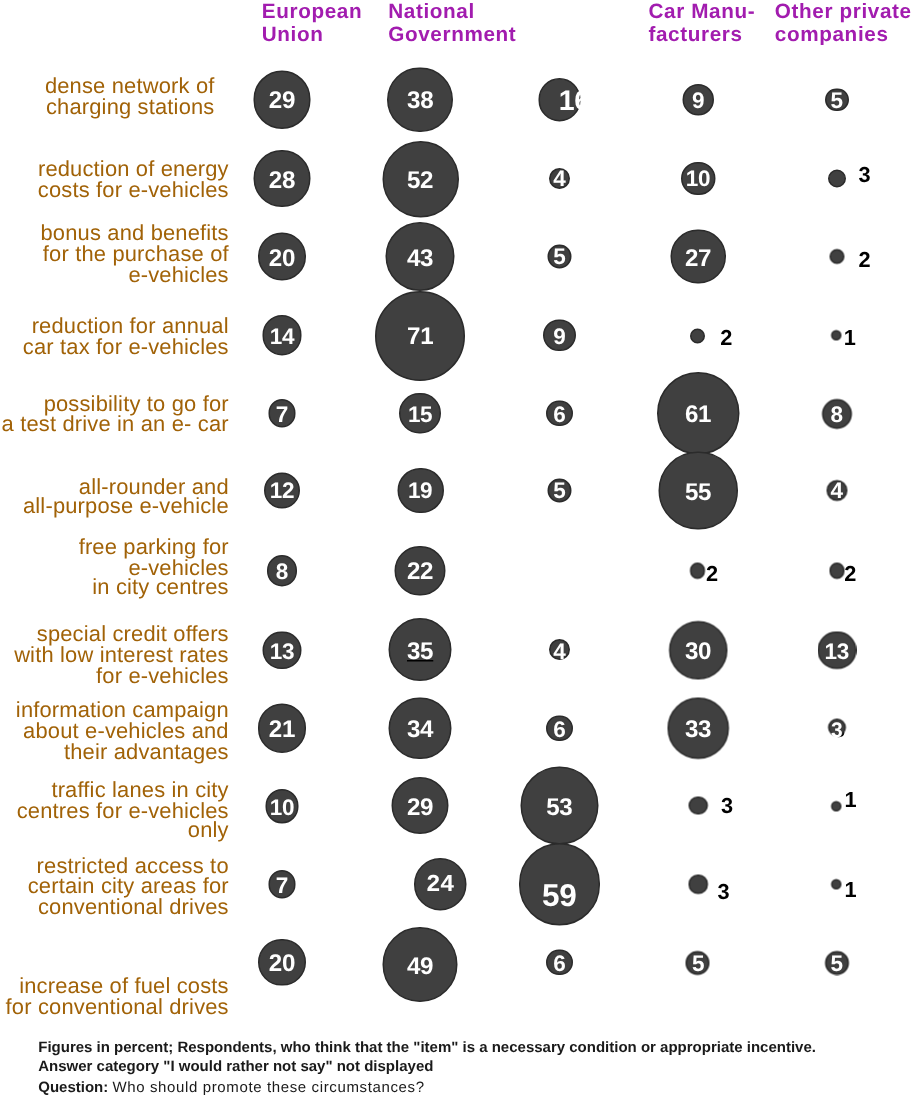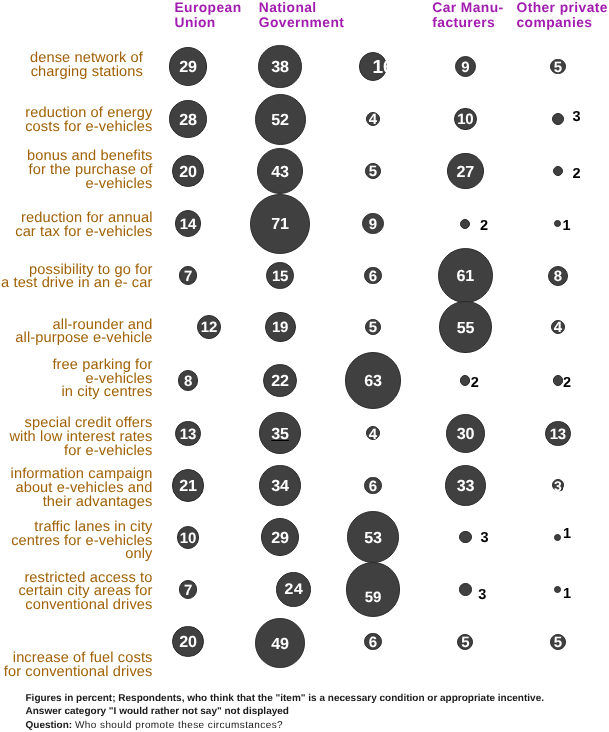--- a/index.html
+++ b/index.html
@@ -79,21 +79,21 @@
 </div>
 <div class="bubble" style="left:172.12px;top:155.12px;width:31.75px;height:31.75px;">
 <span style="font-size:16.1px;">20</span>
 </div>
 <div class="bubble" style="left:174.72px;top:210.32px;width:26.57px;height:26.57px;">
 <span style="font-size:15.0px;">14</span>
 </div>
 <div class="bubble" style="left:178.61px;top:266.21px;width:18.78px;height:18.78px;">
 <span style="font-size:15.0px;">7</span>
 </div>
-<div class="bubble" style="left:175.70px;top:314.70px;width:24.60px;height:24.60px;margin-left:21px;">
+<div class="bubble" style="left:175.70px;top:314.70px;width:24.60px;height:24.60px;">
 <span style="font-size:15.0px;">12</span>
 </div>
 <div class="bubble" style="left:177.96px;top:370.46px;width:20.08px;height:20.08px;">
 <span style="font-size:15.0px;">8</span>
 </div>
 <div class="bubble" style="left:175.20px;top:420.50px;width:25.60px;height:25.60px;">
 <span style="font-size:15.0px;">13</span>
 </div>
 <div class="bubble" style="left:171.73px;top:469.03px;width:32.54px;height:32.54px;">
 <span style="font-size:16.1px;">21</span>
@@ -154,34 +154,31 @@
 </div>
 <div class="bubble" style="left:362.25px;top:212.95px;width:21.30px;height:21.30px;">
 <span style="font-size:15.0px;">9</span>
 </div>
 <div class="bubble" style="left:364.20px;top:266.90px;width:17.39px;height:17.39px;">
 <span style="font-size:15.0px;">6</span>
 </div>
 <div class="bubble" style="left:364.96px;top:319.06px;width:15.88px;height:15.88px;">
 <span style="font-size:15.0px;">5</span>
 </div>
-<div class="bubble" style="left:344.72px;top:352.32px;width:56.35px;height:56.35px;">
-<span style="font-size:16.1px;">63</span>
-</div>
 <div class="bubble" style="left:365.80px;top:426.20px;width:14.20px;height:14.20px;">
 <span style="font-size:15.0px;">4</span>
 </div>
 <div class="bubble" style="left:364.20px;top:476.60px;width:17.39px;height:17.39px;">
 <span style="font-size:15.0px;">6</span>
 </div>
 <div class="bubble" style="left:347.06px;top:511.46px;width:51.69px;height:51.69px;">
 <span style="font-size:16.1px;">53</span>
 </div>
 <div class="bubble" style="left:345.63px;top:562.33px;width:54.54px;height:54.54px;">
-<span style="font-size:15px;margin-top:14px;">59</span>
+<span style="font-size:21px;margin-top:14px;">59</span>
 </div>
 <div class="bubble" style="left:364.20px;top:632.90px;width:17.39px;height:17.39px;">
 <span style="font-size:15.0px;">6</span>
 </div>
 <div class="bubble" style="left:454.75px;top:55.85px;width:21.30px;height:21.30px;">
 <span style="font-size:15.0px;">9</span>
 </div>
 <div class="bubble" style="left:454.17px;top:107.97px;width:22.45px;height:22.45px;">
 <span style="font-size:15.0px;">10</span>
 </div>

